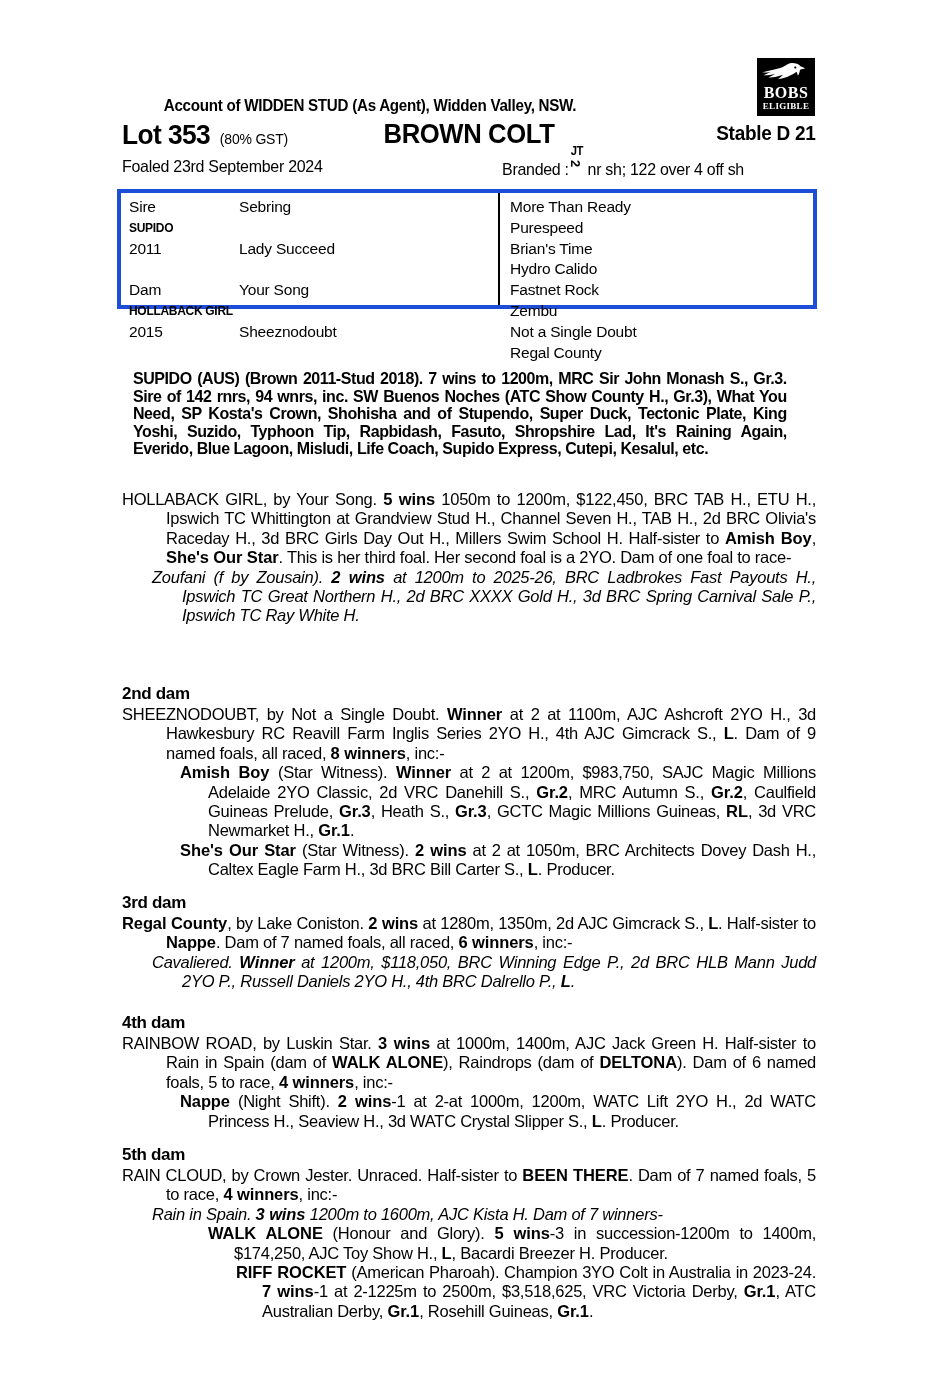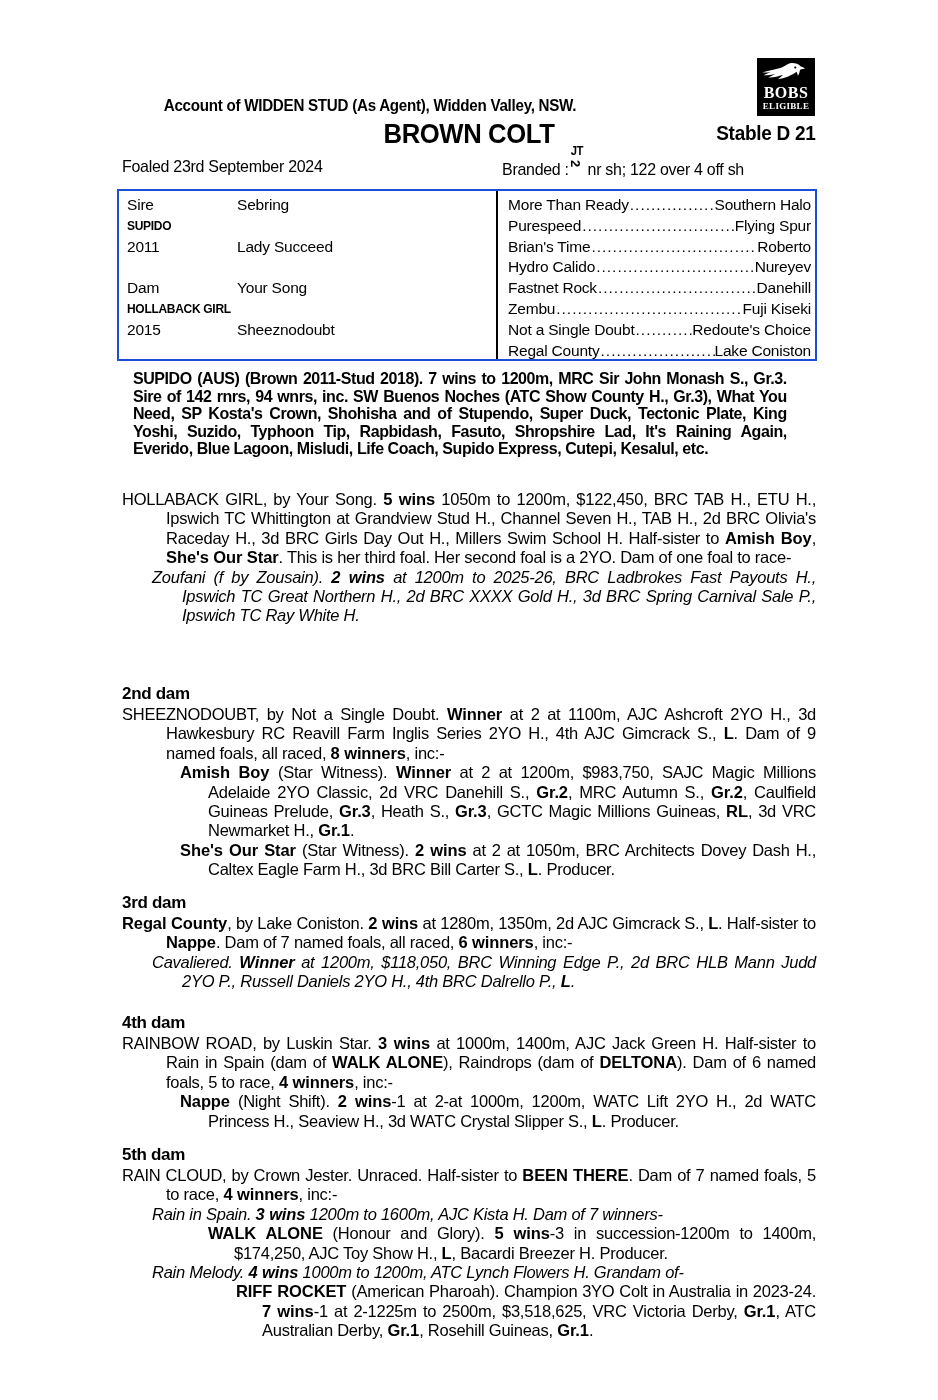--- a/index.html
+++ b/index.html
@@ -180,22 +180,22 @@
     transform: rotate(90deg);
     transform-origin: center center;
   }
 
   
   .ped-table {
     position: absolute;
     left: 117px;
     top: 189px;
     width: 700px;
-    height: 172px;
-    border: 2px solid #1d4ed8;
+    height: 120px;
+    border: 4px solid #1d4ed8;
     box-sizing: border-box;
     text-decoration: underline;
   }
   .ped-divider {
     position: absolute;
     left: 377px;
     top: 0;
     width: 2px;
     height: 100%;
     background: #000000;
@@ -219,20 +219,21 @@
   .ped-row {
     white-space: nowrap;
     height: 20.8px;
   }
   .leader {
     display: flex;
     align-items: baseline;
     height: 20.8px;
     white-space: nowrap;
     overflow: hidden;
+    flex-direction: column;
   }
   .leader .lname { flex: 0 0 auto; }
   .leader .ldots {
     flex: 1 1 auto;
     overflow: hidden;
     white-space: nowrap;
     letter-spacing: 1px;
     padding: 0 1px;
     min-width: 4px;
   }
@@ -292,20 +293,23 @@
       <path fill="#ffffff" d="M30 1c-3 0-5 1.6-7.4 3.1C19.3 6.2 14 7.3 8 8.4c-3 .6-6 1.3-7.6 2.1 2.4.2 5.4-.1 8.4-.5-2.5 1.1-5.3 2.2-7.2 3.3 3.4.2 7.6-.5 11.6-1.6-2.1 1.4-4.6 2.7-6.7 3.8 4.3.3 9.8-.9 14.6-2.7-1.4 1.5-3.3 3-5 4.2 6.2-.4 13.2-3.4 18.4-7.2.6 1.3 1.1 2.7 1.5 4 1.2-1.8 1.8-4 1.9-6 1.8-.6 3.6-1.1 5.4-1.4-1.5-1-3.2-1.7-4.9-2.2C36.9 2.2 33.6 1 30 1zm3.3 3.4c.6 0 1.1.5 1.1 1.1s-.5 1.1-1.1 1.1-1.1-.5-1.1-1.1.5-1.1 1.1-1.1z"></path>
     </svg>
     <span class="bobs-word">BOBS</span>
     <span class="bobs-sub">ELIGIBLE</span>
   </div>
 
   <div class="account-line">Account of WIDDEN STUD (As Agent), Widden Valley, NSW.</div>
 
   <div class="title-row">
     <div class="colour-sex">BROWN COLT</div>
+    <div class="lot-block">
+      <span class="lot-number">Lot 353</span><span class="lot-gst">(80% GST)</span>
+    </div>
     <div class="stable">Stable D 21</div>
   </div>
 
   <div class="subtitle-row">
     <div class="foaled">Foaled 23rd September 2024</div>
     <div class="branded">
       <span>Branded :</span><span class="brand-mark"><span class="bm-top">JT</span><span class="bm-bot">2</span></span><span>nr sh; 122 over 4 off sh</span>
     </div>
   </div>
 
@@ -400,17 +404,16 @@
     <div class="dam-head">4th dam</div>
     <div class="dam-body p0"><span class="first"><span>RAINBOW ROAD, by Luskin Star. </span><b>3 wins</b><span> at 1000m, 1400m, AJC Jack Green H. Half-sister to Rain in Spain (dam of </span><b>WALK ALONE</b><span>), Raindrops (dam of </span><b>DELTONA</b><span>). Dam of 6 named foals, 5 to race, </span><b>4 winners</b><span>, inc:-</span></span></div>
     <div class="dam-body p2"><span class="first"><b>Nappe</b><span> (Night Shift). </span><b>2 wins</b><span>-1 at 2-at 1000m, 1200m, WATC Lift 2YO H., 2d WATC Princess H., Seaview H., 3d WATC Crystal Slipper S., </span><b>L</b><span>. Producer.</span></span></div>
   </div>
 
   <div class="dam-section" style="top:1145px;">
     <div class="dam-head">5th dam</div>
     <div class="dam-body p0"><span class="first"><span>RAIN CLOUD, by Crown Jester. Unraced. Half-sister to </span><b>BEEN THERE</b><span>. Dam of 7 named foals, 5 to race, </span><b>4 winners</b><span>, inc:-</span></span></div>
     <div class="dam-body p1"><span class="first"><span>Rain in Spain. </span><b>3 wins</b><span> 1200m to 1600m, AJC Kista H. Dam of 7 winners-</span></span></div>
     <div class="dam-body p3"><span class="first"><b>WALK ALONE</b><span> (Honour and Glory). </span><b>5 wins</b><span>-3 in succession-1200m to 1400m, $174,250, AJC Toy Show H., </span><b>L</b><span>, Bacardi Breezer H. Producer.</span></span></div>
-    <div class="dam-body p1"><span class="first"><span>Rain Melody. </span><b>4 wins</b><span> 1000m to 1200m, ATC Lynch Flowers H. Grandam of-</span></span></div>
     <div class="dam-body p4"><span class="first"><b>RIFF ROCKET</b><span> (American Pharoah). Champion 3YO Colt in Australia in 2023-24. </span><b>7 wins</b><span>-1 at 2-1225m to 2500m, $3,518,625, VRC Victoria Derby, </span><b>Gr.1</b><span>, ATC Australian Derby, </span><b>Gr.1</b><span>, Rosehill Guineas, </span><b>Gr.1</b><span>.</span></span></div>
   </div>
 
 </div>
 
 </body></html>

